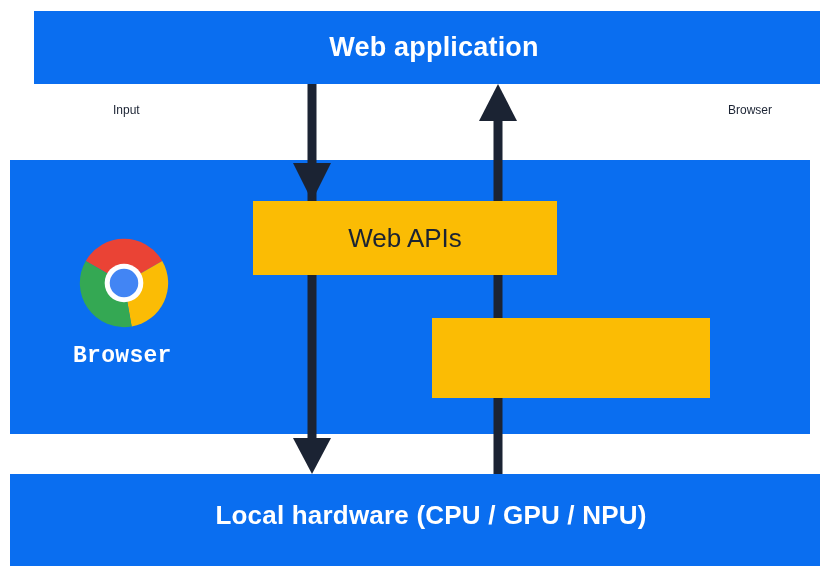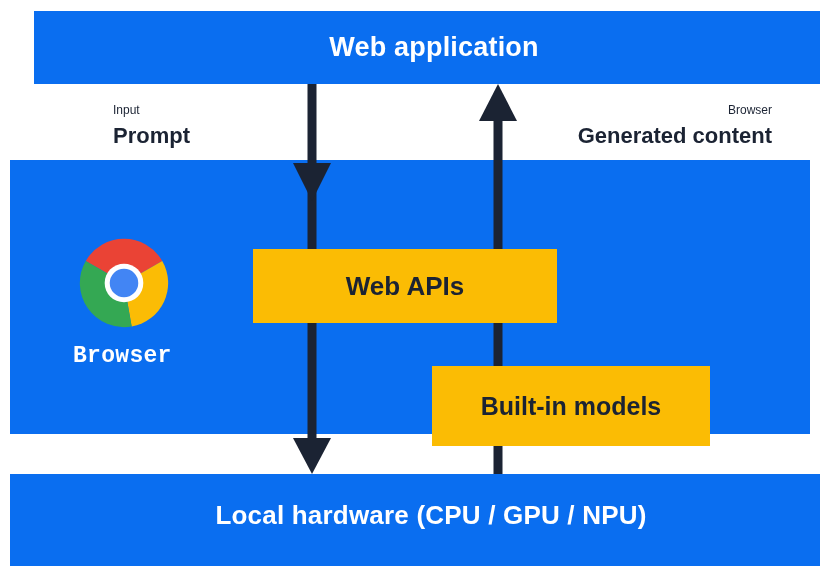--- a/index.html
+++ b/index.html
@@ -47,23 +47,22 @@
 
   .yellow-box {
     position: absolute;
     background: var(--accent-yellow, #fbbc04);
     z-index: 2;
     display: flex;
     flex-direction: column;
     align-items: center;
     justify-content: center;
     color: var(--arrow-navy, #1b2333);
-    font-weight: bold;
+    font-weight: normal;
     text-align: center;
-    margin-top: 48px;
   }
   #web-apis-box { left: 253px; top: 201px; width: 304px; height: 74px; font-size: 26px; }
   #builtin-box  { left: 432px; top: 318px; width: 278px; height: 80px; font-size: 25px; line-height: 31px; }
 
   #chrome-logo {
     position: absolute;
     left: 78px; top: 237px;
     width: 92px; height: 92px;
     z-index: 2;
   }
@@ -82,46 +81,43 @@
 <body>
 
 <div id="diagram">
 
   <div class="bar" id="topbar">
     <div class="bar-label">Web application</div>
   </div>
 
   <div class="io-block" id="input-block">
     <div class="io-caption">Input</div>
-    <div class="io-label">Prompt</div>
   </div>
   <div class="io-block" id="output-block">
     <div class="io-caption">Browser</div>
-    <div class="io-label">Generated content</div>
   </div>
 
   <div class="bar" id="midbar"></div>
 
   <svg id="arrow-layer" width="820" height="566" viewBox="0 0 820 566">
     <g>
       <line x1="312" y1="84" x2="312" y2="440" stroke="var(--arrow-navy)" stroke-width="9"></line>
       <polygon points="293,163 331,163 312,201" fill="var(--arrow-navy)"></polygon>
       <polygon points="293,438 331,438 312,474" fill="var(--arrow-navy)"></polygon>
     </g>
     <g>
       <line x1="498" y1="474" x2="498" y2="120" stroke="var(--arrow-navy)" stroke-width="9"></line>
       <polygon points="479,121 517,121 498,84" fill="var(--arrow-navy)"></polygon>
     </g>
   </svg>
 
   <div class="yellow-box" id="web-apis-box">
     <span>Web APIs</span>
   </div>
   <div class="yellow-box" id="builtin-box">
-    <span>Built-in models</span>
   </div>
 
   <svg id="chrome-logo" viewBox="0 0 100 100">
     <path d="M50,50 L8.43,26 A48,48 0 0 1 91.57,26 Z" fill="var(--chrome-red)"></path>
     <path d="M50,50 L91.57,26 A48,48 0 0 1 58.33,97.27 Z" fill="var(--chrome-yellow)"></path>
     <path d="M50,50 L58.33,97.27 A48,48 0 0 1 8.43,26 Z" fill="var(--chrome-green)"></path>
     <circle cx="50" cy="50" r="21" fill="#ffffff"></circle>
     <circle cx="50" cy="50" r="15.5" fill="var(--chrome-blue)"></circle>
   </svg>
   <div id="browser-label">Browser</div>

